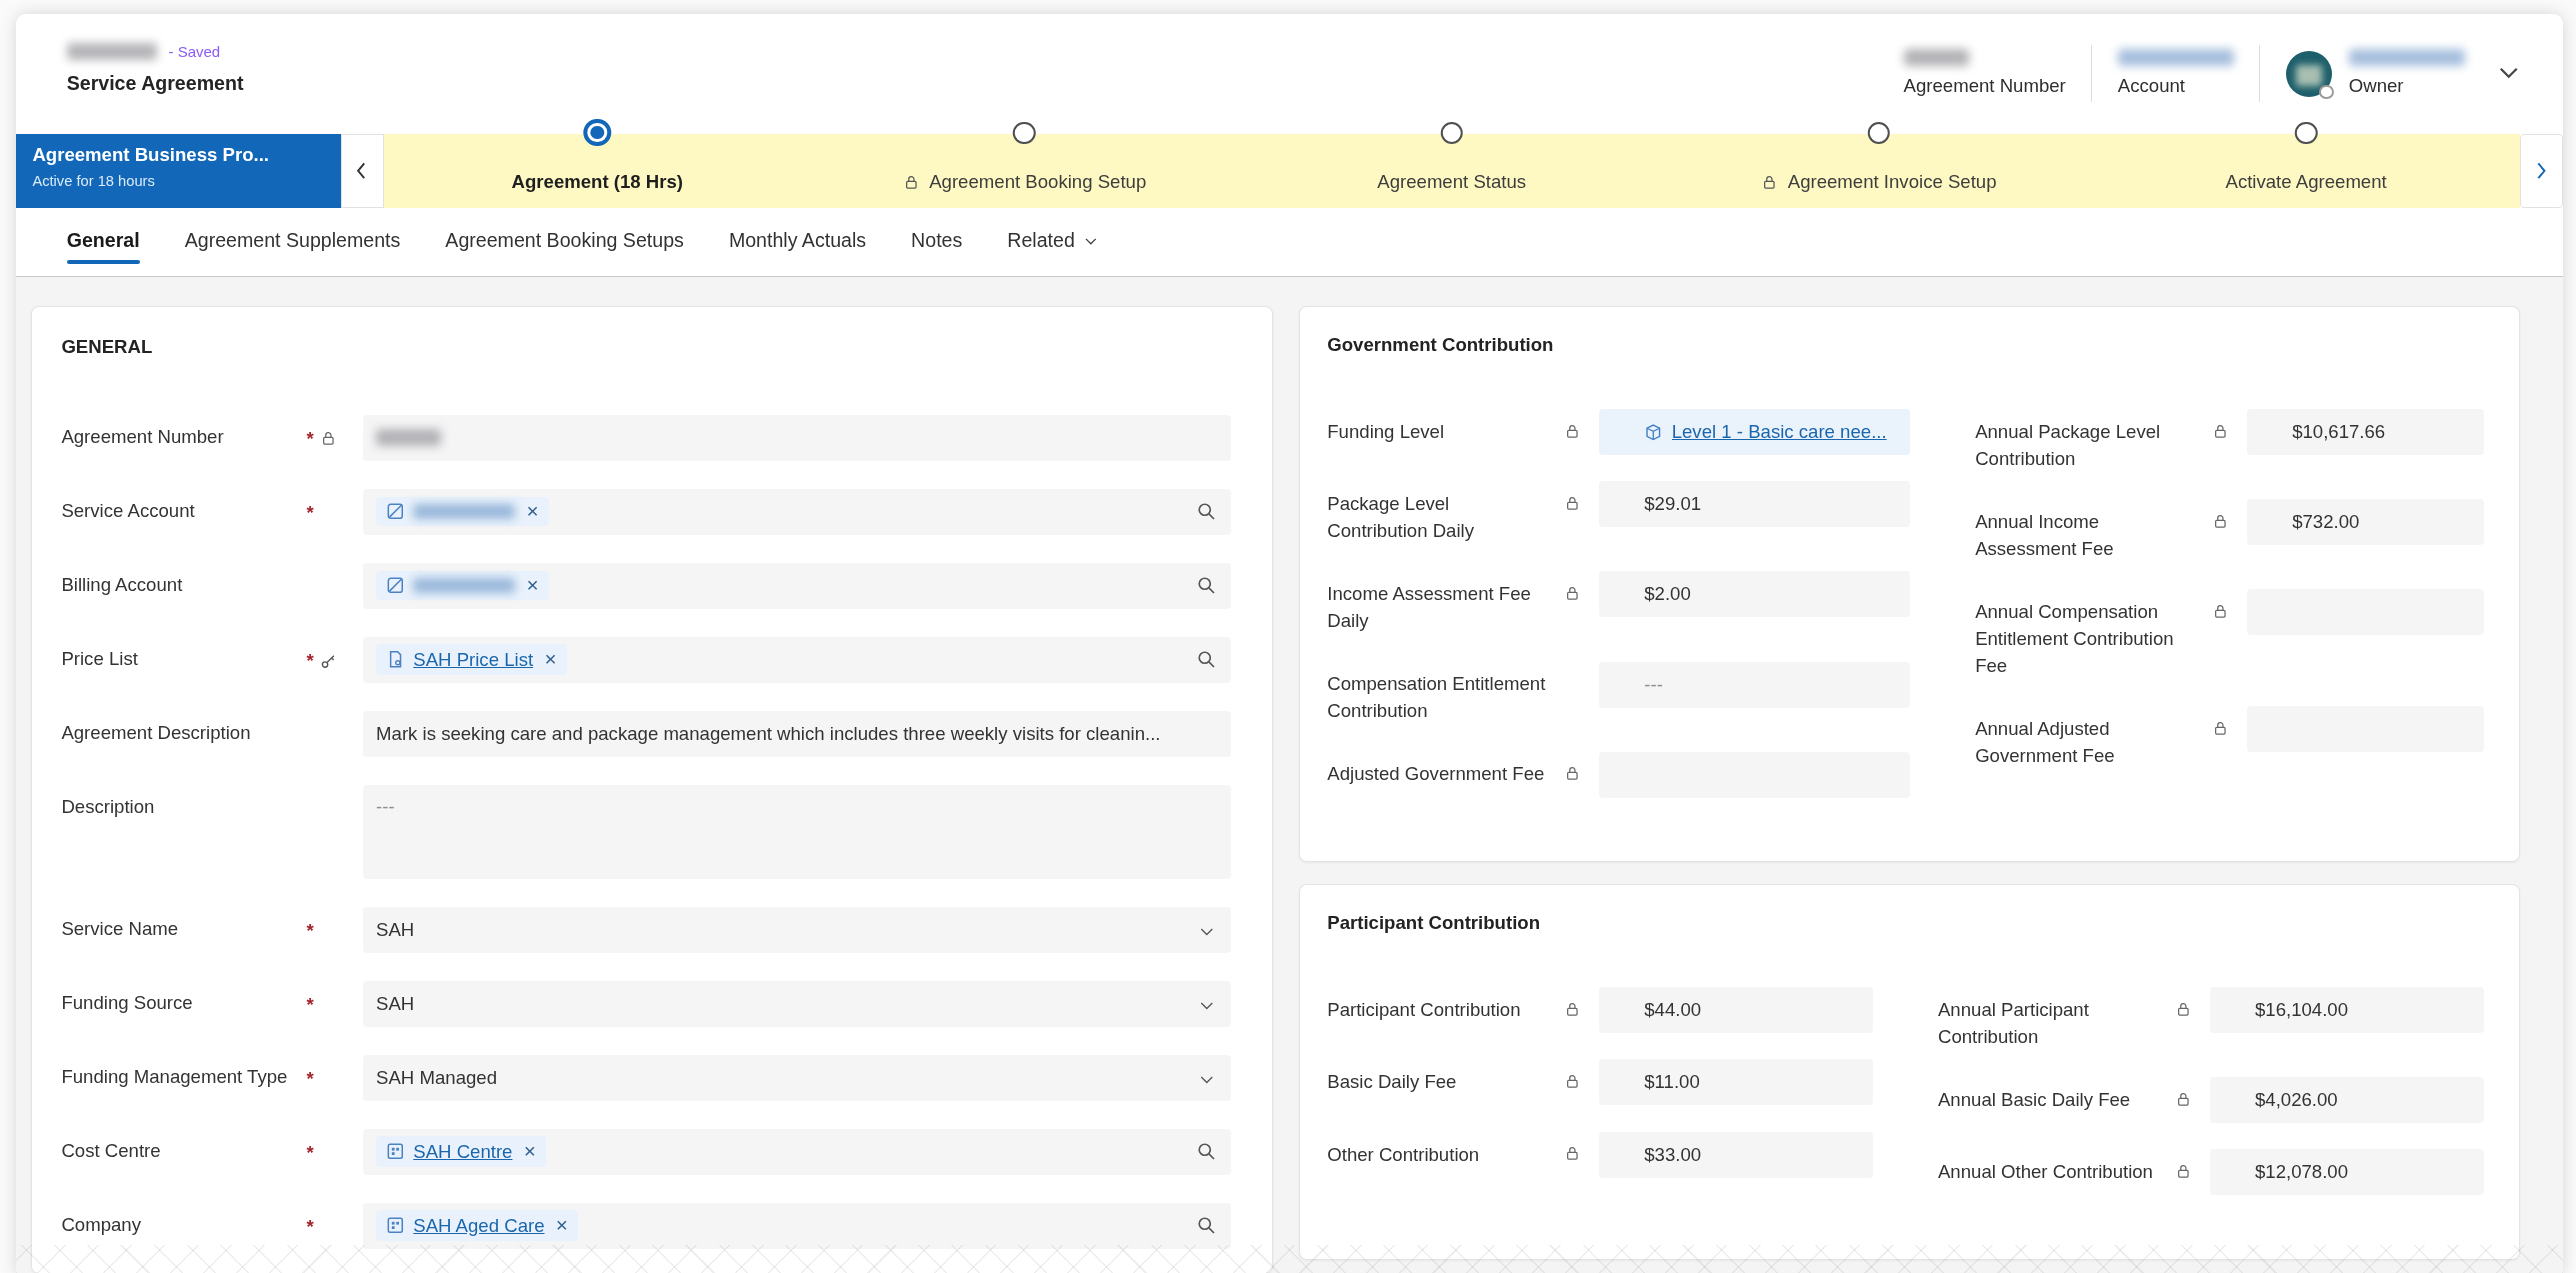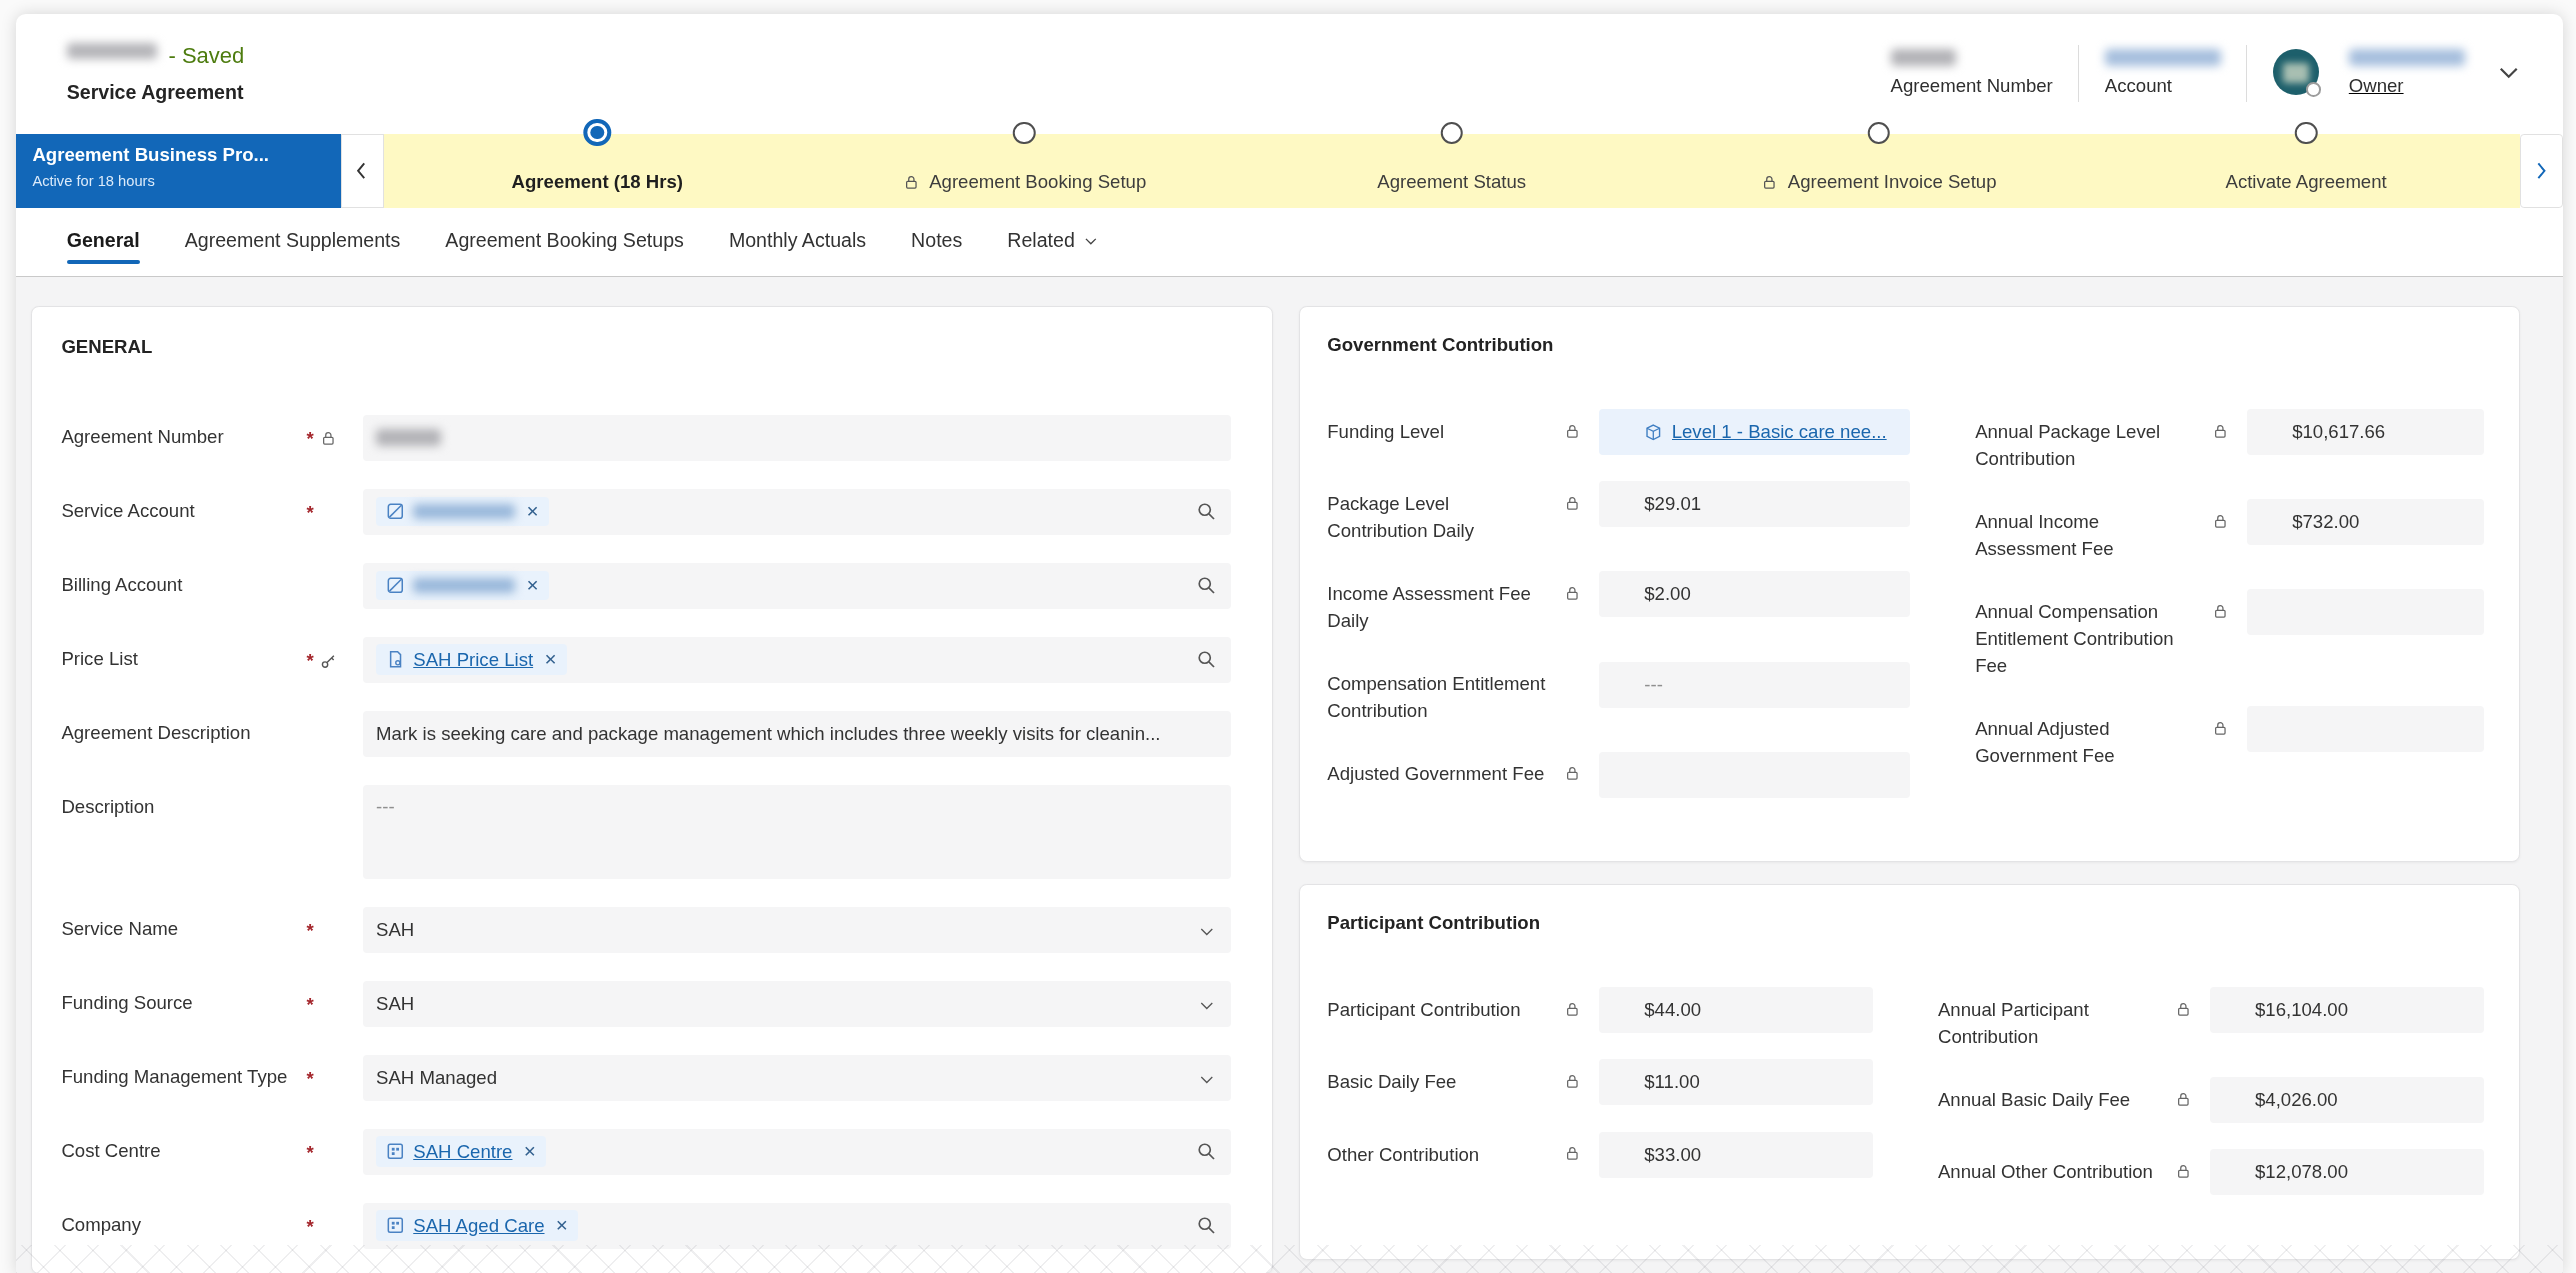--- a/index.html
+++ b/index.html
@@ -5,34 +5,34 @@
   * { margin:0; padding:0; box-sizing:border-box; }
   html,body { width:2576px; height:1273px; overflow:hidden; background:#fafafa;
               font-family:"Liberation Sans", sans-serif; }
 
   .window { position:absolute; left:15.7px; top:13.7px; width:2547px; height:1260px;
             background:#fff; border-radius:9.8px 9.8px 0 0;
             box-shadow:0 0 15.7px rgba(0,0,0,.15); overflow:hidden; }
 
   
   .hdr { position:relative; height:116px; padding:29px 55px 0 51px; }
-  .hdr-line1 { display:flex; align-items:flex-start; gap:11.8px; font-size:22px; color:#4d7c0f; }
+  .hdr-line1 { display:flex; align-items:flex-end; gap:11.8px; font-size:15px; color:#8b5cf6; }
   .hdr-line2 { margin-top:12.7px; font-size:19.6px; font-weight:bold; color:#242424; }
 
   .blob { display:inline-block; height:16.7px; border-radius:3.9px; filter:blur(4.9px); }
   .blob.num { width:90px; background:#b4b4b8; }
   .blob.num-sm { width:65px; background:#b2b2b6; }
   .blob.name { width:116px; background:#a5bedd; }
   .blob.chipname { width:102px; height:15.7px; background:#98b7da; }
 
   .hdr-right { position:absolute; top:31px; right:41px; display:flex; align-items:center; gap:25.5px; }
   .sum { display:flex; flex-direction:column; gap:9.8px; align-items:flex-start; }
   .sum-lbl { font-size:18.6px; color:#2e2e2e; }
   .vdiv { width:1px; height:57px; background:#dcdcdc; }
-  .owner-wrap { display:flex; align-items:flex-start; gap:30px;text-decoration:underline; }
+  .owner-wrap { display:flex; align-items:flex-end; gap:17px; }
   .avatar { position:relative; width:46px; height:46px; border-radius:50%; background:#1d5f6b; flex:none; }
   .avatar-inner { position:absolute; left:9.8px; top:13.7px; width:26.4px; height:20.6px; background:#a8bfb2; filter:blur(3.9px); border-radius:2.9px; }
   .presence { position:absolute; right:-2px; bottom:-2px; width:14.7px; height:14.7px; border-radius:50%; background:#fff; border:2px solid #9c9c9c; }
   .hdr-chev { margin-left:5.9px; }
 
   
   .bpf { display:flex; height:74px; margin-top:3.9px; }
   .stagepill { width:325px; flex:none; background:#1267b8; color:#fff; padding:10.8px 16.7px; }
   .pill-title { font-size:18.6px; font-weight:bold; white-space:nowrap; }
   .pill-sub { font-size:14.7px; color:#dcebfa; margin-top:6.9px; }

